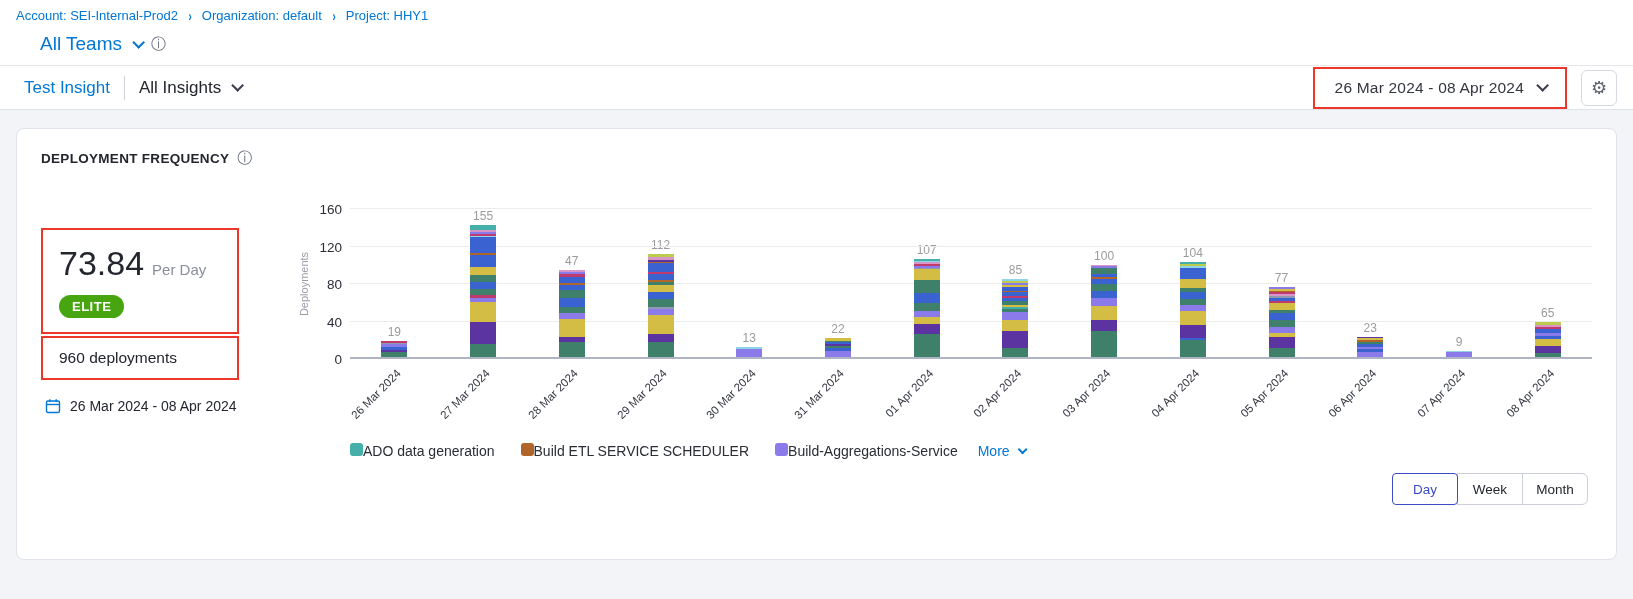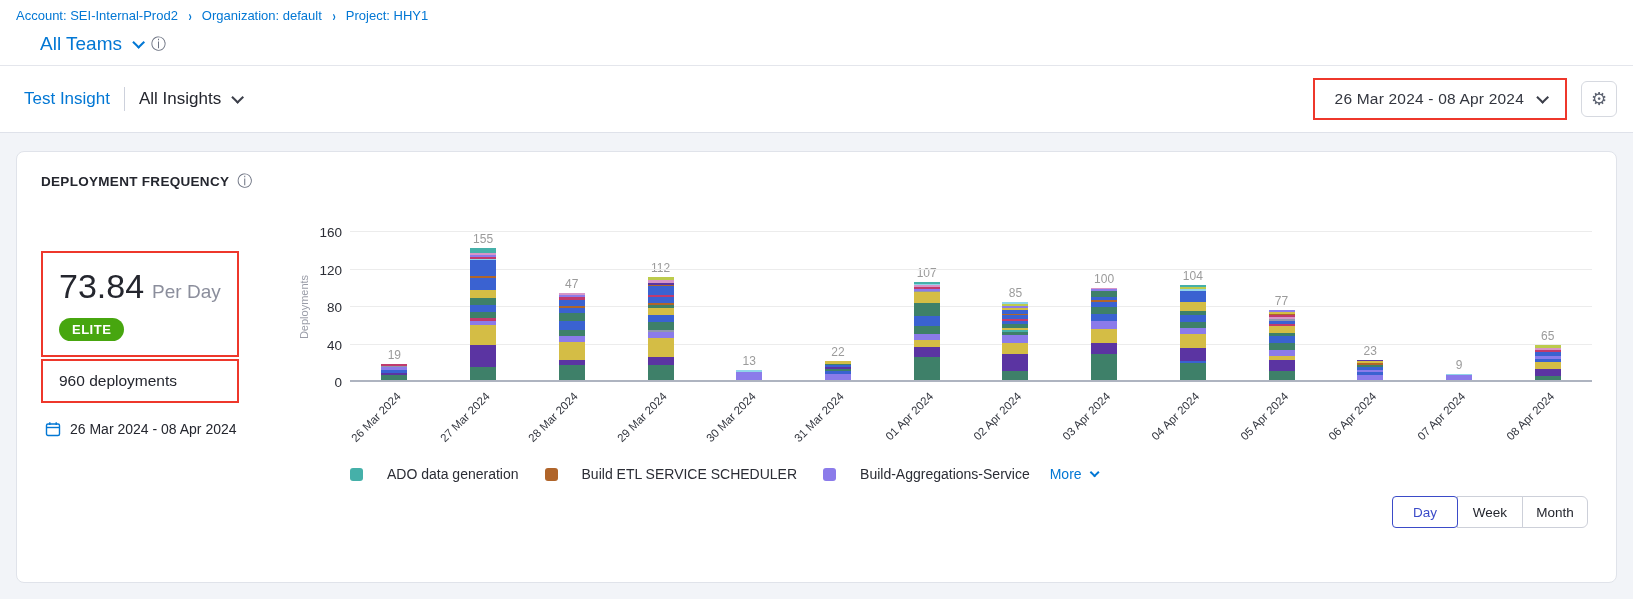--- a/index.html
+++ b/index.html
@@ -16,21 +16,21 @@
   .crumb { color: #0277d4; text-decoration: none; cursor: pointer; }
   .crumb-sep { color: #0277d4; font-size: 12px; font-weight: bold; transform: scale(.8,1.2); }
   .teams-row { display: flex; align-items: center; gap: 10px; padding: 10px 0 4px 24px; }
   .teams-label { color: #0277d4; font-size: 19px; font-weight: 500; cursor: pointer; }
   .chev { display: inline-block; width: 9px; height: 9px; border-right: 2px solid #0277d4; border-bottom: 2px solid #0277d4; transform: rotate(45deg) translateY(-3px); }
   .chev.dark { border-color: #3c3f4a; }
   .info-icon { color: #6b7180; font-size: 15px; line-height: 1; font-family: "DejaVu Sans", sans-serif; cursor: pointer; }
   
   .insight-bar {
     background: #fff; border-top: 1px solid #e4e6ec; border-bottom: 1px solid #dfe2ea;
-    height: 68px; display: flex; align-items: center; padding: 0 16px 0 24px;
+    height: 45px; display: flex; align-items: center; padding: 0 16px 0 24px;
   }
   .insight-name { color: #0277d4; font-size: 17px; font-weight: 500; cursor: pointer; }
   .v-divider { width: 1px; height: 24px; background: #cdd1dc; margin: 0 14px; }
   .insights-dd { display: flex; align-items: center; gap: 10px; cursor: pointer; }
   .insights-dd-label { font-size: 17px; color: #24262e; }
   .insight-bar .spacer { flex: 1; }
   .red-annot { border: 2px solid #ee372b; }
   .date-range-btn {
     display: flex; align-items: center; gap: 12px; padding: 10px 20px;
     background: #fff; border: none; cursor: pointer; font-family: inherit;
@@ -46,21 +46,21 @@
   .card {
     background: #fff; border: 1px solid #e0e3ea; border-radius: 8px;
     padding: 22px 24px 20px 24px; display: flex; height: 432px;
   }
   .left-col { width: 255px; flex: none; }
   .widget-title-row { display: flex; align-items: center; gap: 8px; }
   .widget-title { font-size: 13.5px; font-weight: 700; letter-spacing: .3px; color: #24262e; }
   .metric-box { margin-top: 62px; width: 198px; padding: 14px 16px 14px 16px; }
   .metric-line { display: flex; align-items: baseline; gap: 8px; }
   .metric-value { font-size: 34px; font-weight: 500; color: #24262e; }
-  .metric-unit { font-size: 19px; color: #8b8e9c; }
+  .metric-unit { font-size: 15px; color: #8b8e9c; }
   .badge { display: inline-block; margin-top: 12px; background: #47a60f; color: #fff; font-size: 13px; font-weight: 700; letter-spacing: .5px; padding: 4px 13px; border-radius: 13px; }
   .total-box { width: 198px; margin-top: 2px; padding: 11px 16px; }
   .total-deployments { font-size: 15.5px; color: #24262e; }
   .cal-row { display: flex; align-items: center; gap: 9px; margin-top: 18px; padding-left: 4px; }
   .cal-label { font-size: 14px; color: #24262e; }
   
   .chart-col { flex: 1; display: flex; flex-direction: column; min-width: 0; }
   .chart-header { display: flex; align-items: flex-start; }
   .chart-title { font-size: 14.5px; font-weight: 700; color: #2b2d35; }
   .chart-header .spacer { flex: 1; }
@@ -80,21 +80,21 @@
   .bar-stack { width: 26px; display: flex; flex-direction: column-reverse; z-index: 1; }
   .bar-stack > div { width: 100%; }
   .xlabel {
     position: absolute; top: calc(100% + 8px); right: 50%;
     transform: rotate(-45deg); transform-origin: 100% 0;
     font-size: 11.5px; color: #33363f; white-space: nowrap;
   }
   .below-plot { height: 84px; }
   
   .legend { display: flex; align-items: center; gap: 26px; padding-left: 54px; }
-  .legend-item { display: flex; align-items: center; gap: 24px; }
+  .legend-item { display: flex; align-items: flex-start; gap: 0; }
   .legend-swatch { width: 13px; height: 13px; border-radius: 3px; }
   .legend-label { font-size: 14px; color: #2b2d35; }
   .legend-more { display: flex; align-items: center; gap: 7px; color: #0277d4; font-size: 14px; cursor: pointer; margin-left: -6px; }
   .chev.blue { border-color: #0277d4; width: 7px; height: 7px; }
   
   .granularity-row { display: flex; justify-content: flex-end; margin-top: 14px; padding-right: 4px; }
   .seg-group { display: flex; }
   .seg-btn {
     min-width: 66px; height: 32px; background: #fff; border: 1px solid #cdd0d9;
     font-size: 13.5px; color: #24262e; cursor: pointer; margin-left: -1px; font-family: inherit;

